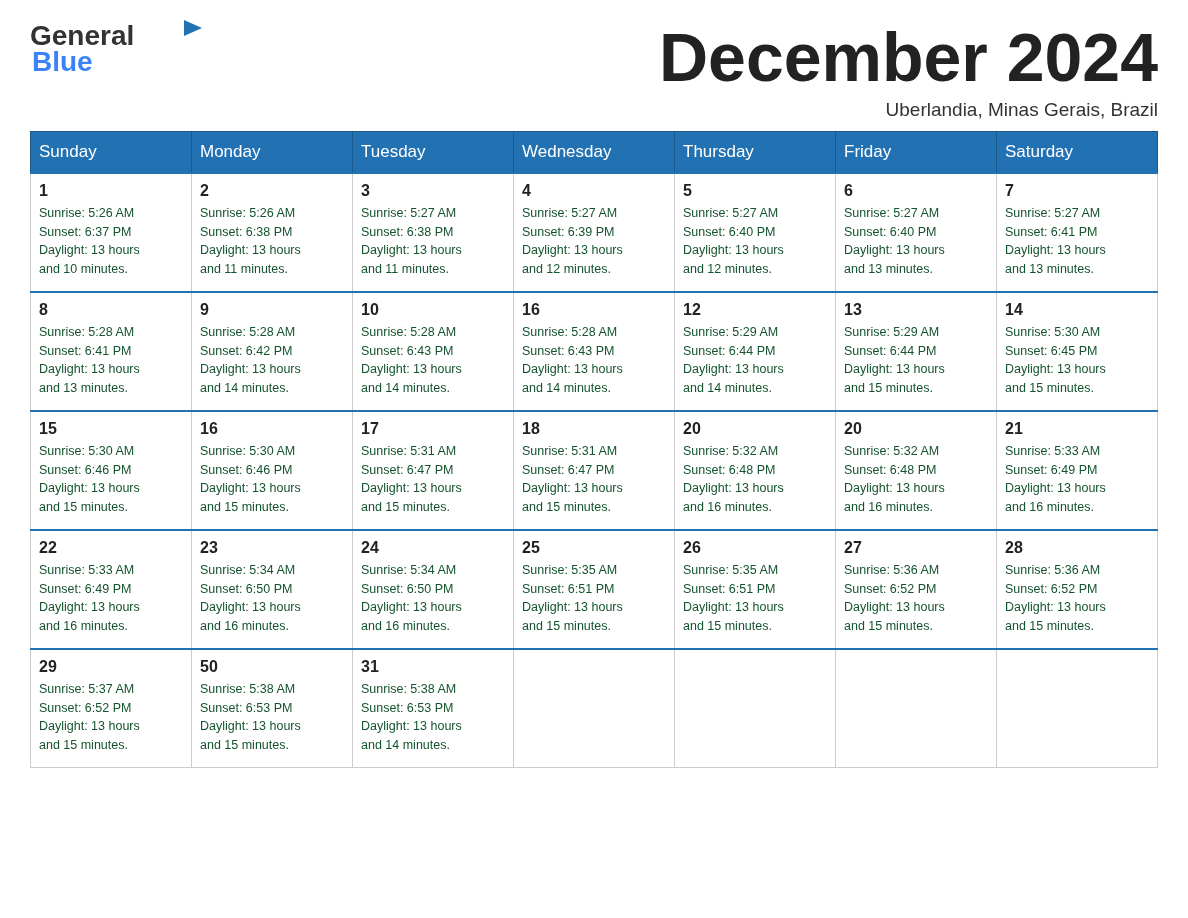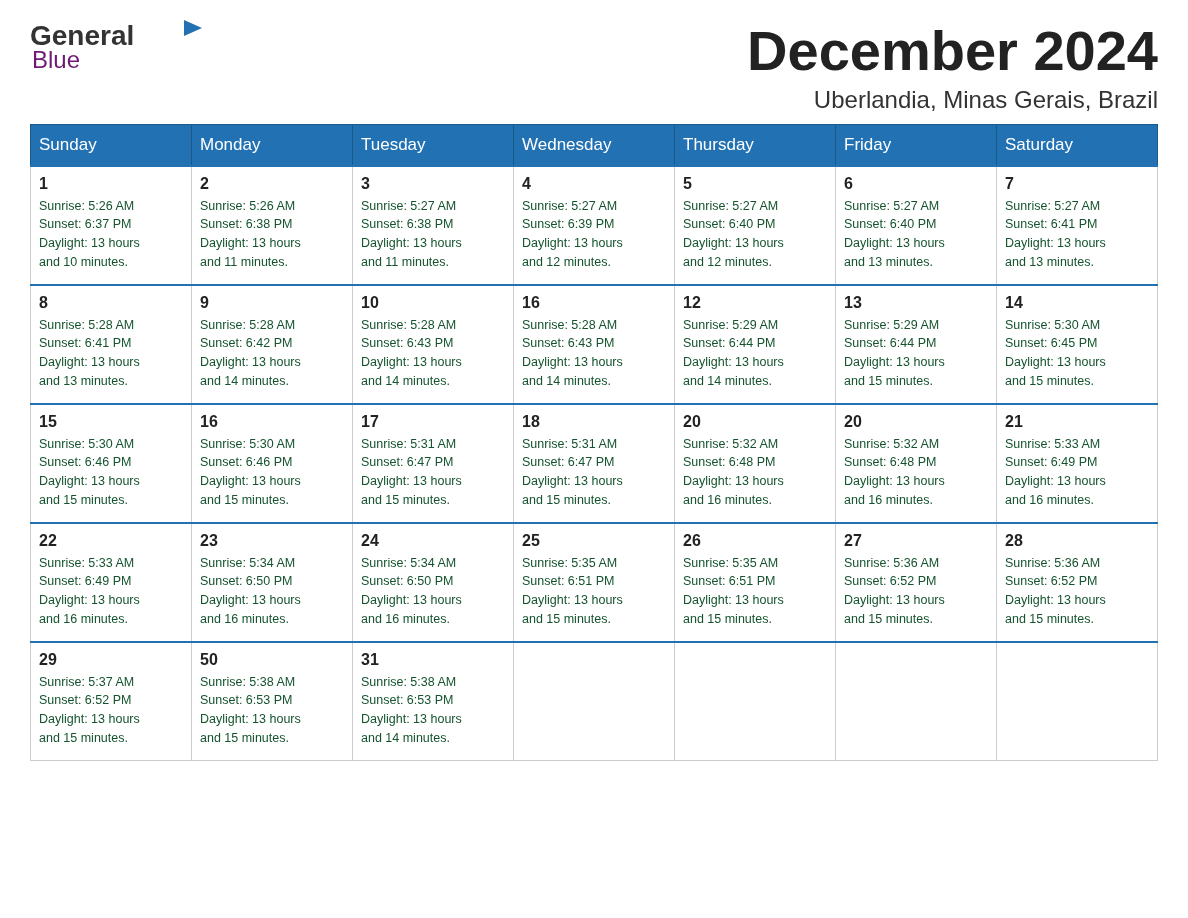--- a/index.html
+++ b/index.html
@@ -20,36 +20,36 @@
       display: flex;
       align-items: center;
       gap: 4px;
     }
     .logo-text-general {
       font-size: 28px;
       font-weight: bold;
       color: #333;
     }
     .logo-text-blue {
-      font-size: 24px;
-      font-weight: normal;
-      color: #701a75;
+      font-size: 28px;
+      font-weight: bold;
+      color: #3b82f6;
     }
     .title-section {
       text-align: right;
     }
     .month-title {
-      font-size: 56px;
+      font-size: 68px;
       font-weight: bold;
       color: #222;
       line-height: 1.1;
       margin-left: 25px;
     }
     .location {
-      font-size: 24px;
+      font-size: 19px;
       color: #333;
       margin-top: 4px;
     }
     .calendar-table {
       width: 100%;
       border-collapse: collapse;
       margin-top: 0;
     }
     .calendar-table th {
       background-color: #2271b3;

